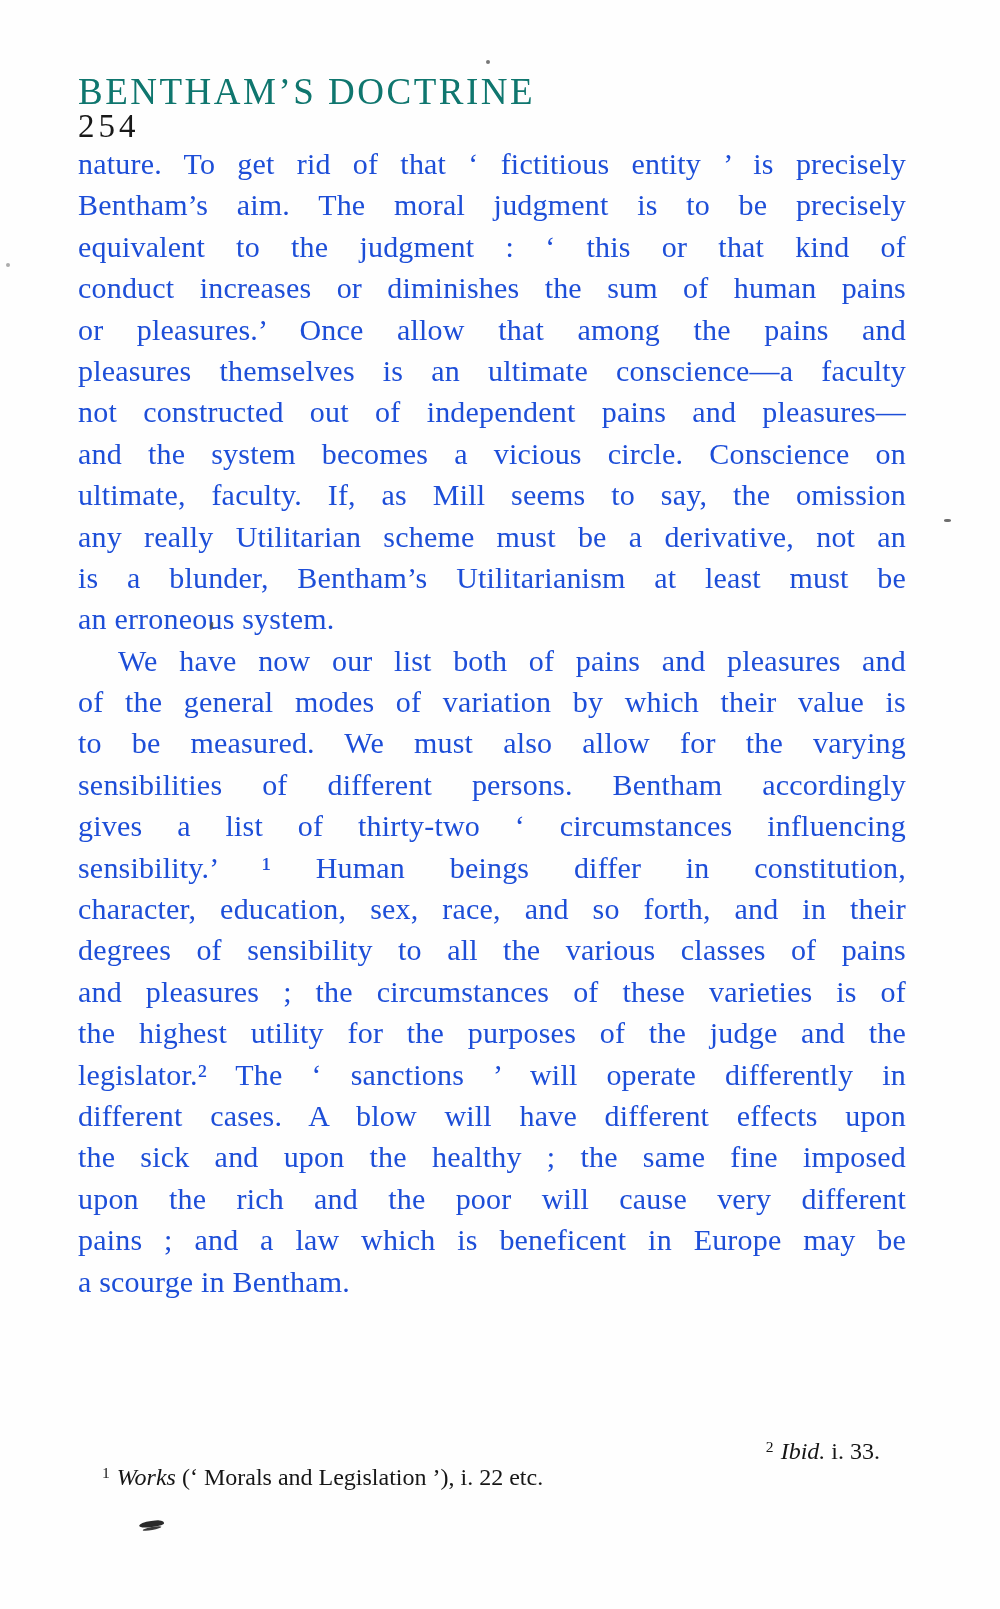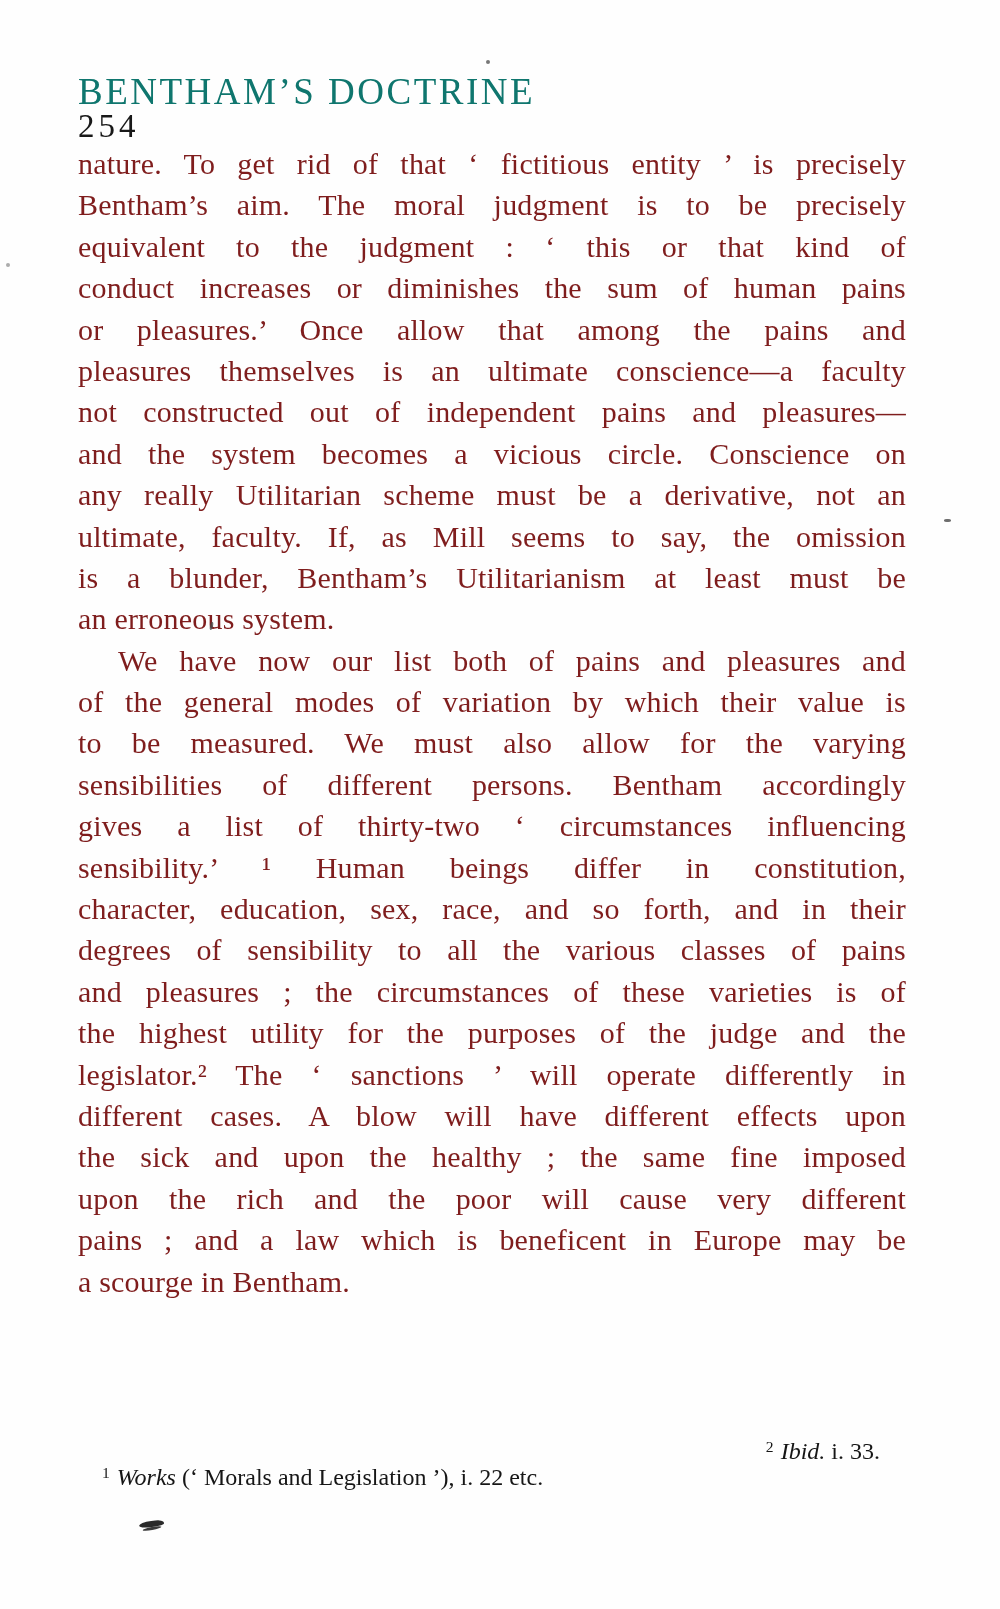--- a/index.html
+++ b/index.html
@@ -50,21 +50,21 @@
   }
   
   .text-block {
     position: absolute;
     top: 143px;
     left: 78px;
     width: 828px;
     font-size: 30px;
     line-height: 41.4px;
     letter-spacing: 0.2px;
-    color: #7f1d1d;
+    color: #1d4ed8;
   }
   .line {
     text-align: justify;
     text-align-last: justify;
     white-space: normal;
     height: 41.4px;
     overflow: visible;
   }
   .line.flush {
     text-align: right;
@@ -146,22 +146,22 @@
 
     <div>
       <div class="line">nature.  To get rid of that ‘ fictitious entity ’ is precisely</div>
       <div class="line">Bentham’s aim.  The moral judgment is to be precisely</div>
       <div class="line">equivalent to the judgment : ‘ this or that kind of</div>
       <div class="line">conduct increases or diminishes the sum of human pains</div>
       <div class="line">or pleasures.’  Once allow that among the pains and</div>
       <div class="line">pleasures themselves is an ultimate conscience—a faculty</div>
       <div class="line">not constructed out of independent pains and pleasures—</div>
       <div class="line">and the system becomes a vicious circle.  Conscience on</div>
+      <div class="line">ultimate, faculty.  If, as Mill seems to say, the omission</div>
       <div class="line">any really Utilitarian scheme must be a derivative, not an</div>
-      <div class="line">ultimate, faculty.  If, as Mill seems to say, the omission</div>
       <div class="line">is a blunder, Bentham’s Utilitarianism at least must be</div>
       <div class="line flush">an erroneous system.</div>
     </div>
 
     <div>
       <div class="line indent">We have now our list both of pains and pleasures and</div>
       <div class="line">of the general modes of variation by which their value is</div>
       <div class="line">to be measured.  We must also allow for the varying</div>
       <div class="line">sensibilities of different persons.  Bentham accordingly</div>
       <div class="line">gives a list of thirty-two ‘ circumstances influencing</div>

